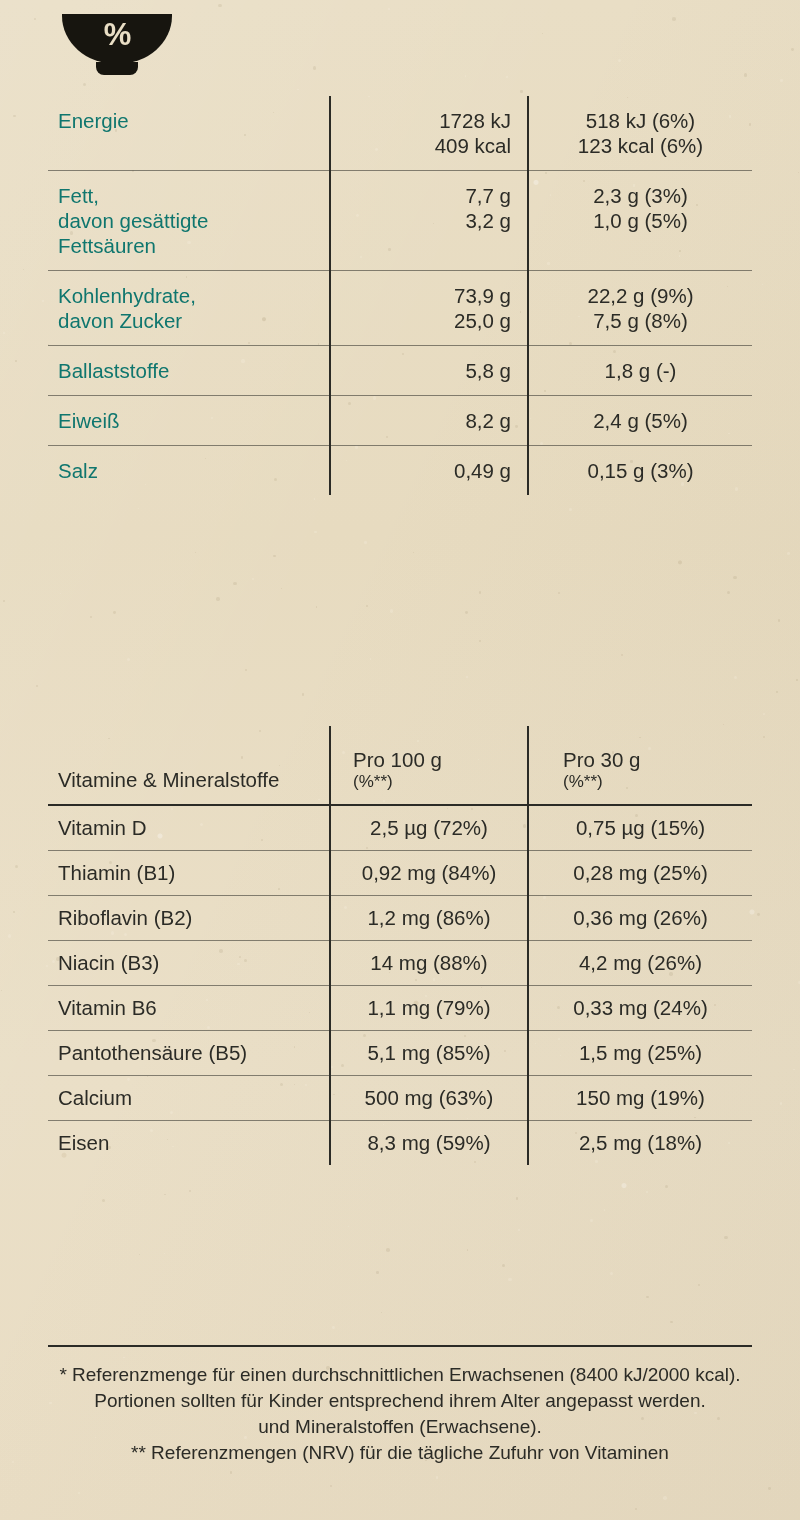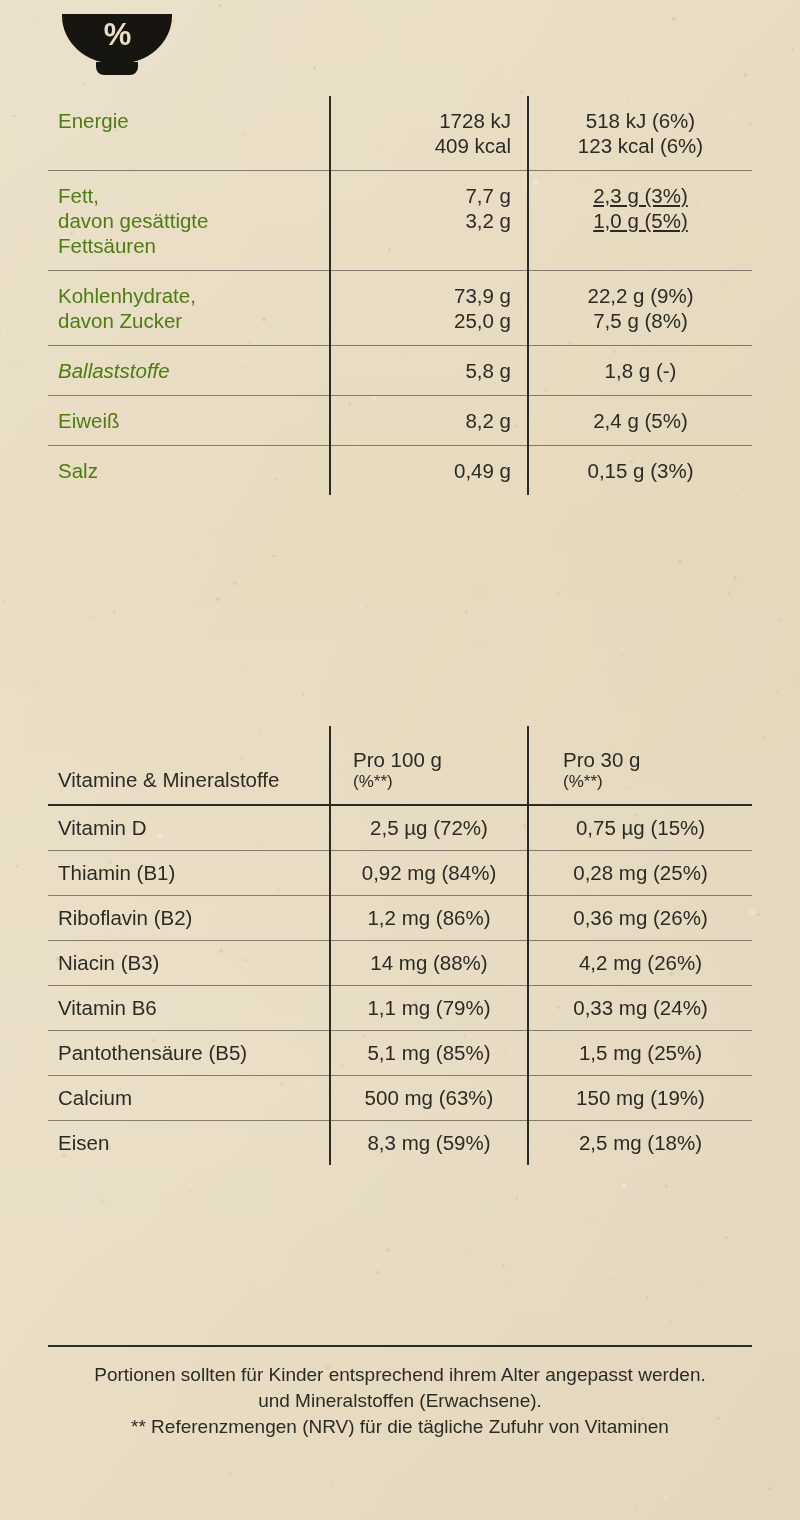--- a/index.html
+++ b/index.html
@@ -115,21 +115,21 @@
 
   .col-label { width: 282px; }
   .col-v1 { width: 198px; }
   .col-v2 { width: 224px; }
 
   .cell-label {
     font-size: 20.5px;
     line-height: 25px;
     padding: 7px 8px 7px 10px !important;
     text-align: left;
-    color: #4d7c0f;
+    color: #0f766e;
   }
   .cell-val {
     font-size: 20.5px;
     line-height: 25px;
     padding: 7px 16px 7px 8px !important;
     text-align: right;
     color: #2b2b26;
   }
   .cell-val-c {
     font-size: 20.5px;
@@ -236,21 +236,21 @@
       <tr class="rowline">
         <td class="cell-label" style="padding-top:12px !important;padding-bottom:12px !important;">
           <span>Fett,</span><br>
           <span>davon gesättigte</span><br>
           <span>Fettsäuren</span>
         </td>
         <td class="cell-val vline-l" style="padding-top:12px !important;padding-bottom:12px !important;">
           <span>7,7 g</span><br>
           <span>3,2 g</span>
         </td>
-        <td class="cell-val-c vline-l" style="padding-top:12px !important;padding-bottom:12px !important;text-decoration:underline;">
+        <td class="cell-val-c vline-l" style="padding-top:12px !important;padding-bottom:12px !important;">
           <span>2,3 g (3%)</span><br>
           <span>1,0 g (5%)</span>
         </td>
       </tr>
 
       <tr class="rowline">
         <td class="cell-label" style="padding-top:12px !important;padding-bottom:12px !important;">
           <span>Kohlenhydrate,</span><br>
           <span>davon Zucker</span>
         </td>
@@ -258,21 +258,21 @@
           <span>73,9 g</span><br>
           <span>25,0 g</span>
         </td>
         <td class="cell-val-c vline-l" style="padding-top:12px !important;padding-bottom:12px !important;">
           <span>22,2 g (9%)</span><br>
           <span>7,5 g (8%)</span>
         </td>
       </tr>
 
       <tr class="rowline">
-        <td class="cell-label" style="padding-top:12px !important;padding-bottom:12px !important;font-style:italic;">Ballaststoffe</td>
+        <td class="cell-label" style="padding-top:12px !important;padding-bottom:12px !important;">Ballaststoffe</td>
         <td class="cell-val vline-l" style="padding-top:12px !important;padding-bottom:12px !important;">5,8 g</td>
         <td class="cell-val-c vline-l" style="padding-top:12px !important;padding-bottom:12px !important;">1,8 g (-)</td>
       </tr>
 
       <tr class="rowline">
         <td class="cell-label" style="padding-top:12px !important;padding-bottom:12px !important;">Eiweiß</td>
         <td class="cell-val vline-l" style="padding-top:12px !important;padding-bottom:12px !important;">8,2 g</td>
         <td class="cell-val-c vline-l" style="padding-top:12px !important;padding-bottom:12px !important;">2,4 g (5%)</td>
       </tr>
 
@@ -342,20 +342,21 @@
         <td class="v-label">Eisen</td>
         <td class="v-val vline-l">8,3 mg (59%)</td>
         <td class="v-val vline-l">2,5 mg (18%)</td>
       </tr>
     </tbody>
   </table>
 
   <div class="footnote-rule"></div>
 
   <div id="footnotes">
+    <span class="fn-line">* Referenzmenge für einen durchschnittlichen Erwachsenen (8400 kJ/2000 kcal).</span>
     <span class="fn-line">Portionen sollten für Kinder entsprechend ihrem Alter angepasst werden.</span>
     <span class="fn-line">und Mineralstoffen (Erwachsene).</span>
     <span class="fn-line">** Referenzmengen (NRV) für die tägliche Zufuhr von Vitaminen</span>
   </div>
 
 </div>
 
 <div class="speck" style="width: 2.81471px; height: 2.81471px; left: 646.247px; top: 1295.57px; background: rgba(110, 90, 55, 0.3);"></div>
 <div class="speck" style="width: 1.14874px; height: 1.14874px; left: 147.148px; top: 1076.2px; background: rgba(110, 90, 55, 0.3);"></div>
 <div class="speck" style="width: 1.99801px; height: 1.99801px; left: 446.733px; top: 874.604px; background: rgba(110, 90, 55, 0.3);"></div>

